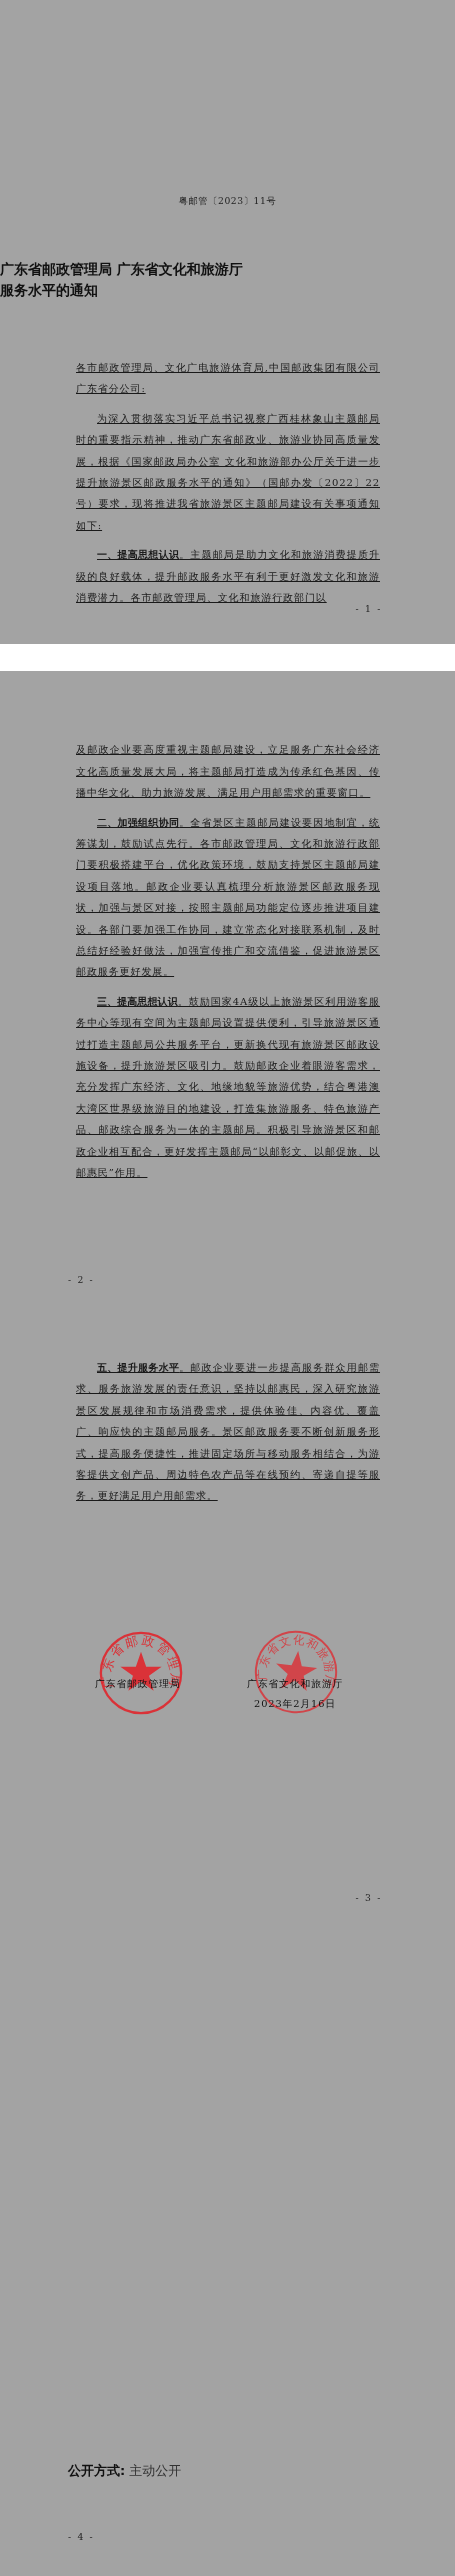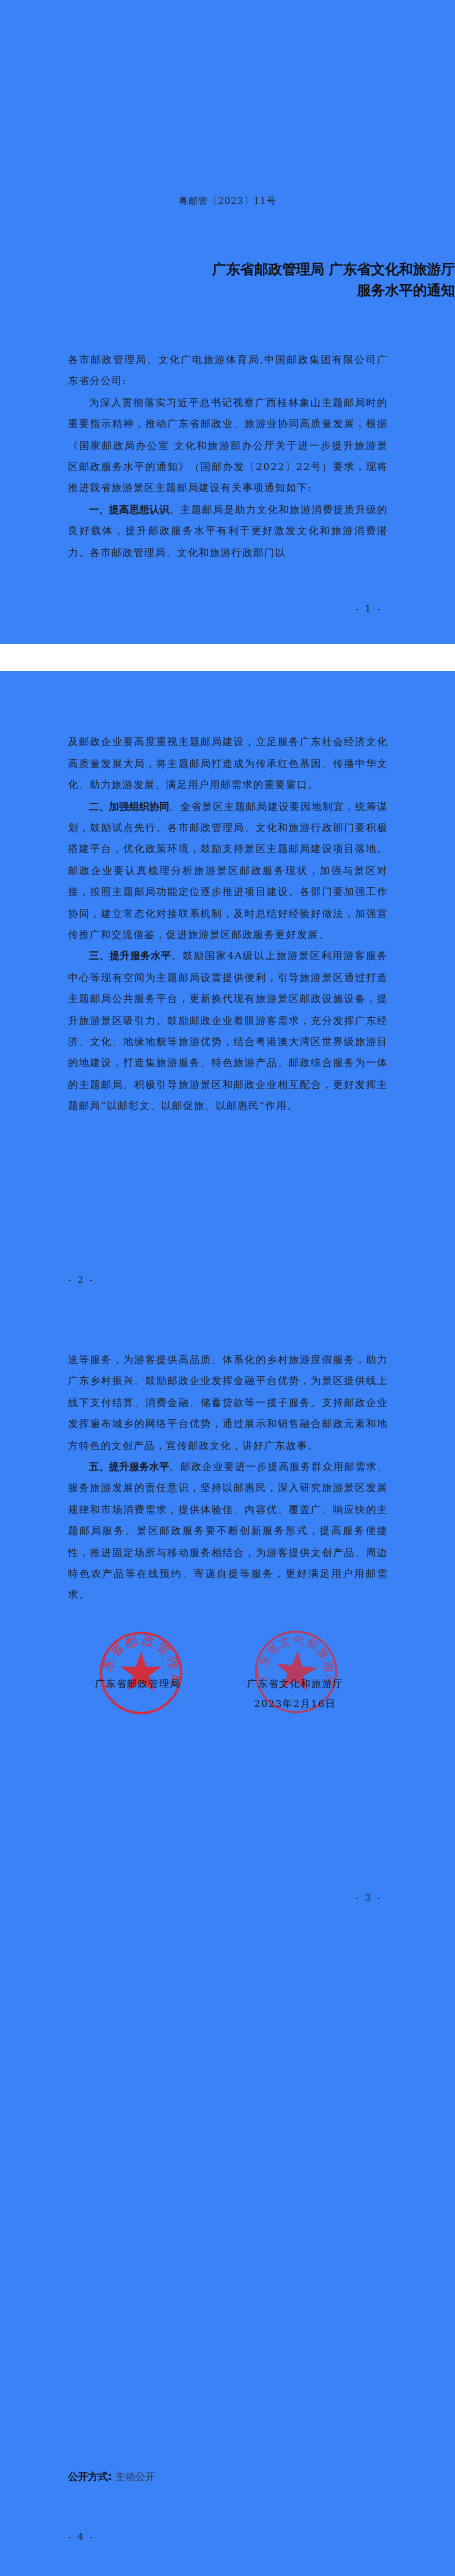--- a/index.html
+++ b/index.html
@@ -1,36 +1,36 @@
 <!DOCTYPE html>
 <html style="font-size:9.2px"><head>
   <meta charset="utf-8">
   <style>
     html, body { margin: 0; padding: 0; background: #ffffff; }
     body { width: 455px; height: 2576px; position: relative; overflow: hidden;
            font-family: "DejaVu Serif", "Liberation Serif", serif; color: #1a1a1a; }
-    .page { position: absolute; left: 0; width: 455px; height: 644px; background: #3b82f6; }
+    .page { position: absolute; left: 0; width: 455px; height: 644px; background: #a3a3a3; }
     .doc-number { position: absolute; top: 195px; left: 0; width: 455px; text-align: center;
                   font-size: 9.2px; letter-spacing: 0.6px; color: #222; }
-    .title { position: absolute; top: 259px; left: 0; width: 455px; text-align: right;
+    .title { position: absolute; top: 259px; left: 0; width: 455px; text-align: left;
              font-size: 14px; font-weight: bold; line-height: 21px; color: #111;
              font-family: "DejaVu Serif", "Liberation Serif", serif; }
     .body-block { position: absolute; left: 68px; width: 320px; font-size: 10px;
                   line-height: 21.4px; text-align: justify; text-justify: inter-character;
                   letter-spacing: 0.9px; }
-    .body-block p { margin: 0; }
+    .body-block p { margin: 8px; text-decoration: underline; }
     .indent { text-indent: 2.1em; }
     .heading-inline { font-weight: bold; font-family: "DejaVu Sans", "Liberation Sans", sans-serif; letter-spacing: 0; }
     .page-num { position: absolute; font-size: 9.2px; color: #222; letter-spacing: 1.7px;
                 font-family: "DejaVu Serif", "Liberation Serif", serif; }
     .page-num.right { right: 73px; }
     .page-num.left { left: 68px; }
     .seal { position: absolute; width: 86px; height: 86px; }
     .sig-line { position: absolute; font-size: 9.8px; letter-spacing: 0.9px; color: #111; white-space: nowrap; }
-    .public-line { position: absolute; left: 68px; font-size: 10px; color: #333; margin-top: 8px; }
+    .public-line { position: absolute; left: 68px; font-size: 13px; color: #333; }
     .public-label { font-weight: bold; font-family: "DejaVu Sans", "Liberation Sans", sans-serif; color: #111; }
   </style>
 </head>
 <body>
 
 <div class="page" style="top:0">
   <div class="doc-number">粤邮管〔2023〕11号</div>
 
   <div class="title">
     <div>广东省邮政管理局 广东省文化和旅游厅</div>
@@ -43,28 +43,27 @@
     <p class="indent"><span class="heading-inline">一、提高思想认识</span><span>。主题邮局是助力文化和旅游消费提质升级的良好载体，提升邮政服务水平有利于更好激发文化和旅游消费潜力。各市邮政管理局、文化和旅游行政部门以</span></p>
   </div>
 
   <div class="page-num right" style="top:603px">- 1 -</div>
 </div>
 
 <div class="page" style="top:671px">
   <div class="body-block" style="top:3.4px; margin-top:57px">
     <p>及邮政企业要高度重视主题邮局建设，立足服务广东社会经济文化高质量发展大局，将主题邮局打造成为传承红色基因、传播中华文化、助力旅游发展、满足用户用邮需求的重要窗口。</p>
     <p class="indent"><span class="heading-inline">二、加强组织协同</span><span>。全省景区主题邮局建设要因地制宜，统筹谋划，鼓励试点先行。各市邮政管理局、文化和旅游行政部门要积极搭建平台，优化政策环境，鼓励支持景区主题邮局建设项目落地。邮政企业要认真梳理分析旅游景区邮政服务现状，加强与景区对接，按照主题邮局功能定位逐步推进项目建设。各部门要加强工作协同，建立常态化对接联系机制，及时总结好经验好做法，加强宣传推广和交流借鉴，促进旅游景区邮政服务更好发展。</span></p>
-    <p class="indent"><span class="heading-inline">三、提升服务水平</span><span>。鼓励国家4A级以上旅游景区利用游客服务中心等现有空间为主题邮局设置提供便利，引导旅游景区通过打造主题邮局公共服务平台，更新换代现有旅游景区邮政设施设备，提升旅游景区吸引力。鼓励邮政企业着眼游客需求，充分发挥广东经济、文化、地缘地貌等旅游优势，结合粤港澳大湾区世界级旅游目的地建设，打造集旅游服务、特色旅游产品、邮政综合服务为一体的主题邮局。积极引导旅游景区和邮政企业相互配合，更好发挥主题邮局“以邮彰文、以邮促旅、以邮惠民”作用。</span></p>
+    <p class="indent"><span class="heading-inline">三、提高思想认识</span><span>。鼓励国家4A级以上旅游景区利用游客服务中心等现有空间为主题邮局设置提供便利，引导旅游景区通过打造主题邮局公共服务平台，更新换代现有旅游景区邮政设施设备，提升旅游景区吸引力。鼓励邮政企业着眼游客需求，充分发挥广东经济、文化、地缘地貌等旅游优势，结合粤港澳大湾区世界级旅游目的地建设，打造集旅游服务、特色旅游产品、邮政综合服务为一体的主题邮局。积极引导旅游景区和邮政企业相互配合，更好发挥主题邮局“以邮彰文、以邮促旅、以邮惠民”作用。</span></p>
   </div>
   <div class="page-num left" style="top:603px">- 2 -</div>
 </div>
 
 <div class="page" style="top:1288px">
   <div class="body-block" style="top:61px">
-    <p>送等服务，为游客提供高品质、体系化的乡村旅游度假服务，助力广东乡村振兴。鼓励邮政企业发挥金融平台优势，为景区提供线上线下支付结算、消费金融、储蓄贷款等一揽子服务。支持邮政企业发挥遍布城乡的网络平台优势，通过展示和销售融合邮政元素和地方特色的文创产品，宣传邮政文化，讲好广东故事。</p>
     <p class="indent"><span class="heading-inline">五、提升服务水平</span><span>。邮政企业要进一步提高服务群众用邮需求、服务旅游发展的责任意识，坚持以邮惠民，深入研究旅游景区发展规律和市场消费需求，提供体验佳、内容优、覆盖广、响应快的主题邮局服务。景区邮政服务要不断创新服务形式，提高服务便捷性，推进固定场所与移动服务相结合，为游客提供文创产品、周边特色农产品等在线预约、寄递自提等服务，更好满足用户用邮需求。</span></p>
   </div>
 
   <svg class="seal" style="left:98px; top:342px" viewBox="0 0 150 150">
     <defs>
       <path id="arcL" d="M 28 100 A 52 52 0 1 1 122 100"></path>
     </defs>
     <circle cx="75" cy="75" r="70" fill="none" stroke="#e0262c" stroke-width="4" opacity="0.9"></circle>
     <polygon points="75,38 84,64 111,64 89,80 97,106 75,90 53,106 61,80 39,64 66,64" fill="#e0262c" opacity="0.9"></polygon>
     <text font-size="22" fill="#e0262c" opacity="0.9" font-family="DejaVu Serif, serif" letter-spacing="4">

